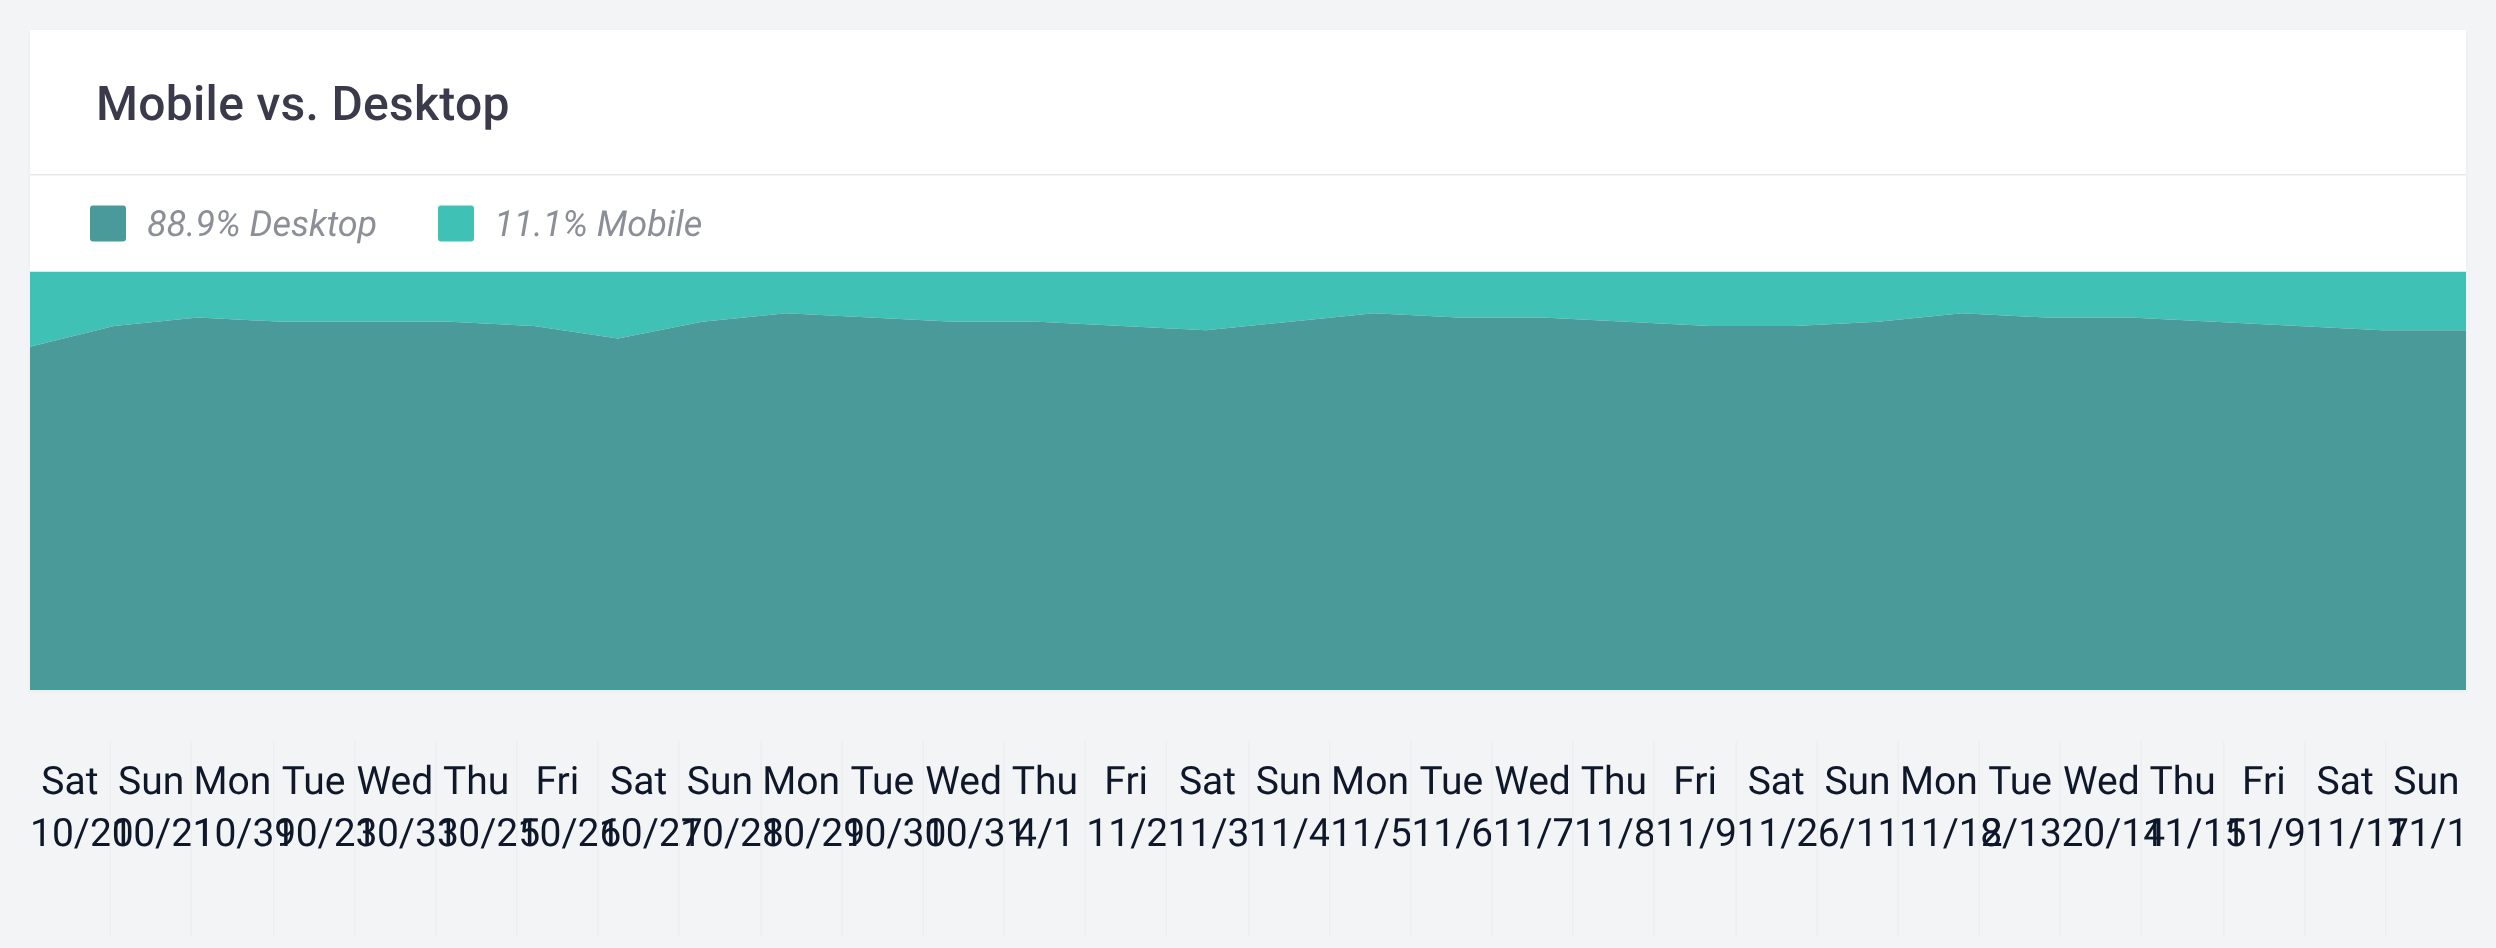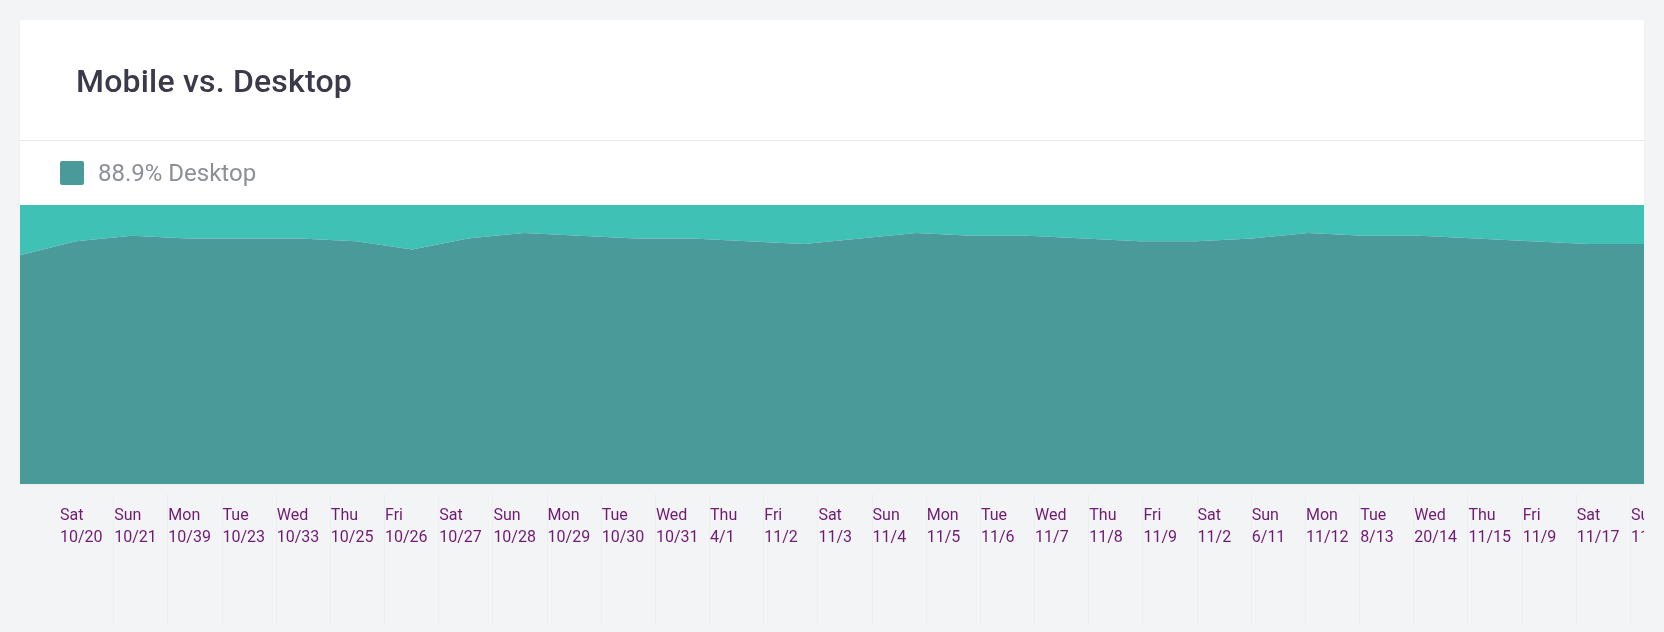--- a/index.html
+++ b/index.html
@@ -20,36 +20,37 @@
     box-shadow: 0 1px 3px rgba(0,0,0,0.04);
   }
   .card-header {
     padding: 26px 40px 24px 40px;
     border-bottom: 1px solid #e5e7ea;
   }
   .card-title {
     font-size: 32px;
     font-weight: 500;
     color: #3b3a4a;
-    margin: 16px;
+    margin: 4px;
     letter-spacing: 0.2px;
   }
   .legend {
     display: flex;
     align-items: center;
     gap: 40px;
     padding: 18px 40px 18px 40px;
   }
   .legend-item {
     display: flex;
     align-items: center;
     gap: 14px;
     font-size: 24px;
     color: #8c8f98;
     font-weight: 400;
+    font-style: italic;
   }
   .swatch {
     width: 24px;
     height: 24px;
     border-radius: 2px;
     flex: 0 0 auto;
   }
   .chart-area {
     width: 100%;
     height: 279px;
@@ -63,43 +64,46 @@
     height: 130px;
     display: flex;
     overflow: hidden;
   }
   .tick {
     flex: 1 0 0;
     min-width: 0;
     border-left: 1px solid #eceef0;
     text-align: center;
     padding-top: 10px;
-    color: #701a75;
-    font-size: 16px;
+    color: #0f172a;
+    font-size: 26px;
     line-height: 1.35;
     white-space: nowrap;
-    margin-left: 40px;
   }
   .tick:first-child { border-left: none; }
   .tick .dow { display:block; }
   .tick .date { display:block; }
 </style>
 </head>
 <body>
 
 <div class="card">
   <div class="card-header">
     <h1 class="card-title">Mobile vs. Desktop</h1>
   </div>
 
   <div class="legend">
     <div class="legend-item">
       <span class="swatch" style="background:#4a9a9a"></span>
       <span>88.9% Desktop</span>
     </div>
+    <div class="legend-item">
+      <span class="swatch" style="background:#3fc1b5"></span>
+      <span>11.1% Mobile</span>
+    </div>
   </div>
 
   <svg id="chart" class="chart-area" viewBox="0 0 1624 279" preserveAspectRatio="none">
       <path d="M0,0 L1624,0 L1624.0,39.1 L1568.0,39.1 L1512.0,36.3 L1456.0,33.5 L1400.0,30.7 L1344.0,30.7 L1288.0,27.9 L1232.0,33.5 L1176.0,36.3 L1120.0,36.3 L1064.0,33.5 L1008.0,30.7 L952.0,30.7 L896.0,27.9 L840.0,33.5 L784.0,39.1 L728.0,36.3 L672.0,33.5 L616.0,33.5 L560.0,30.7 L504.0,27.9 L448.0,33.5 L392.0,44.6 L336.0,36.3 L280.0,33.5 L224.0,33.5 L168.0,33.5 L112.0,30.7 L56.0,36.3 L0.0,50.2 Z" fill="#3fc1b5"></path>
       <path d="M0,50.2 L56.0,36.3 L112.0,30.7 L168.0,33.5 L224.0,33.5 L280.0,33.5 L336.0,36.3 L392.0,44.6 L448.0,33.5 L504.0,27.9 L560.0,30.7 L616.0,33.5 L672.0,33.5 L728.0,36.3 L784.0,39.1 L840.0,33.5 L896.0,27.9 L952.0,30.7 L1008.0,30.7 L1064.0,33.5 L1120.0,36.3 L1176.0,36.3 L1232.0,33.5 L1288.0,27.9 L1344.0,30.7 L1400.0,30.7 L1456.0,33.5 L1512.0,36.3 L1568.0,39.1 L1624.0,39.1 L1624,279 L0,279 Z" fill="#4a9a9a"></path>
     </svg>
 </div>
 
 <div id="xaxis" class="x-axis">
     <div class="tick">

